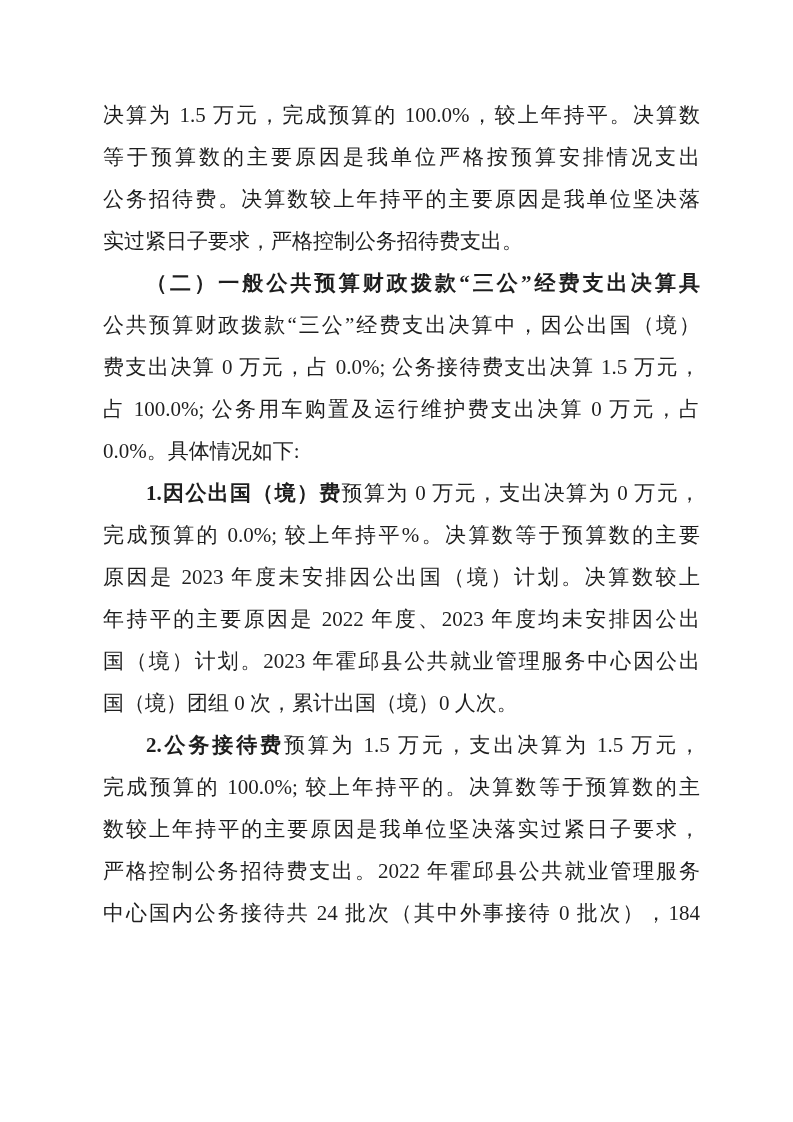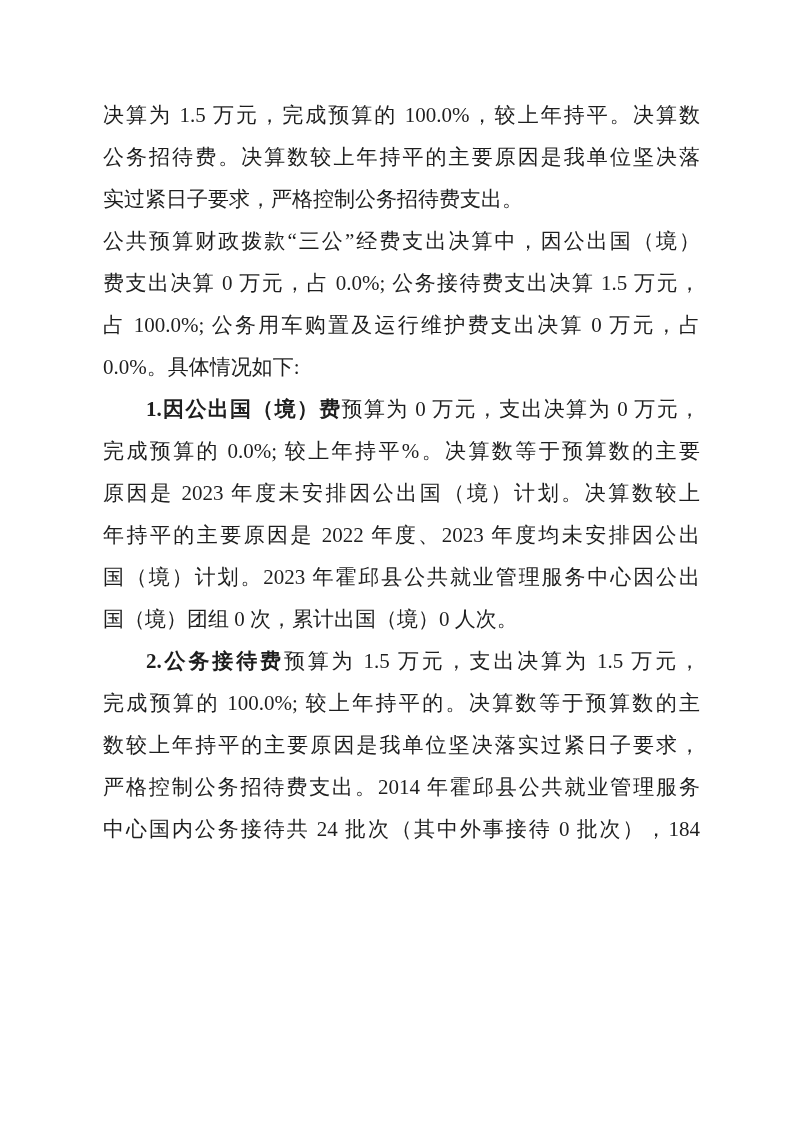--- a/index.html
+++ b/index.html
@@ -41,35 +41,37 @@
     font-weight: bold;
   }
 </style>
 </head>
 <body>
 
 <div class="page">
   <div class="textblock">
 
     <div class="line"><span class="b-seg"></span><span>决算为 1.5 万元，完成预算的 100.0%，较上年持平。决算数</span></div>
+    <div class="line"><span class="b-seg"></span><span>等于预算数的主要原因是我单位严格按预算安排情况支出</span></div>
     <div class="line"><span class="b-seg"></span><span>公务招待费。决算数较上年持平的主要原因是我单位坚决落</span></div>
     <div class="line pend"><span class="b-seg"></span><span>实过紧日子要求，严格控制公务招待费支出。</span></div>
 
+    <div class="line indent"><span class="b-seg">（二）一般公共预算财政拨款“三公”经费支出决算具</span><span></span></div>
     <div class="line"><span class="b-seg"></span><span>公共预算财政拨款“三公”经费支出决算中，因公出国（境）</span></div>
     <div class="line"><span class="b-seg"></span><span>费支出决算 0 万元，占 0.0%; 公务接待费支出决算 1.5 万元，</span></div>
     <div class="line"><span class="b-seg"></span><span>占 100.0%; 公务用车购置及运行维护费支出决算 0 万元，占</span></div>
     <div class="line pend"><span class="b-seg"></span><span>0.0%。具体情况如下:</span></div>
 
     <div class="line indent"><span class="b-seg">1.因公出国（境）费</span><span>预算为 0 万元，支出决算为 0 万元，</span></div>
     <div class="line"><span class="b-seg"></span><span>完成预算的 0.0%; 较上年持平%。决算数等于预算数的主要</span></div>
     <div class="line"><span class="b-seg"></span><span>原因是 2023 年度未安排因公出国（境）计划。决算数较上</span></div>
     <div class="line"><span class="b-seg"></span><span>年持平的主要原因是 2022 年度、2023 年度均未安排因公出</span></div>
     <div class="line"><span class="b-seg"></span><span>国（境）计划。2023 年霍邱县公共就业管理服务中心因公出</span></div>
     <div class="line pend"><span class="b-seg"></span><span>国（境）团组 0 次，累计出国（境）0 人次。</span></div>
 
     <div class="line indent"><span class="b-seg">2.公务接待费</span><span>预算为 1.5 万元，支出决算为 1.5 万元，</span></div>
     <div class="line"><span class="b-seg"></span><span>完成预算的 100.0%; 较上年持平的。决算数等于预算数的主</span></div>
     <div class="line"><span class="b-seg"></span><span>数较上年持平的主要原因是我单位坚决落实过紧日子要求，</span></div>
-    <div class="line"><span class="b-seg"></span><span>严格控制公务招待费支出。2014 年霍邱县公共就业管理服务</span></div>
+    <div class="line"><span class="b-seg"></span><span>严格控制公务招待费支出。2022 年霍邱县公共就业管理服务</span></div>
     <div class="line"><span class="b-seg"></span><span>中心国内公务接待共 24 批次（其中外事接待 0 批次），184</span></div>
 
   </div>
 </div>
 
 </body></html>

